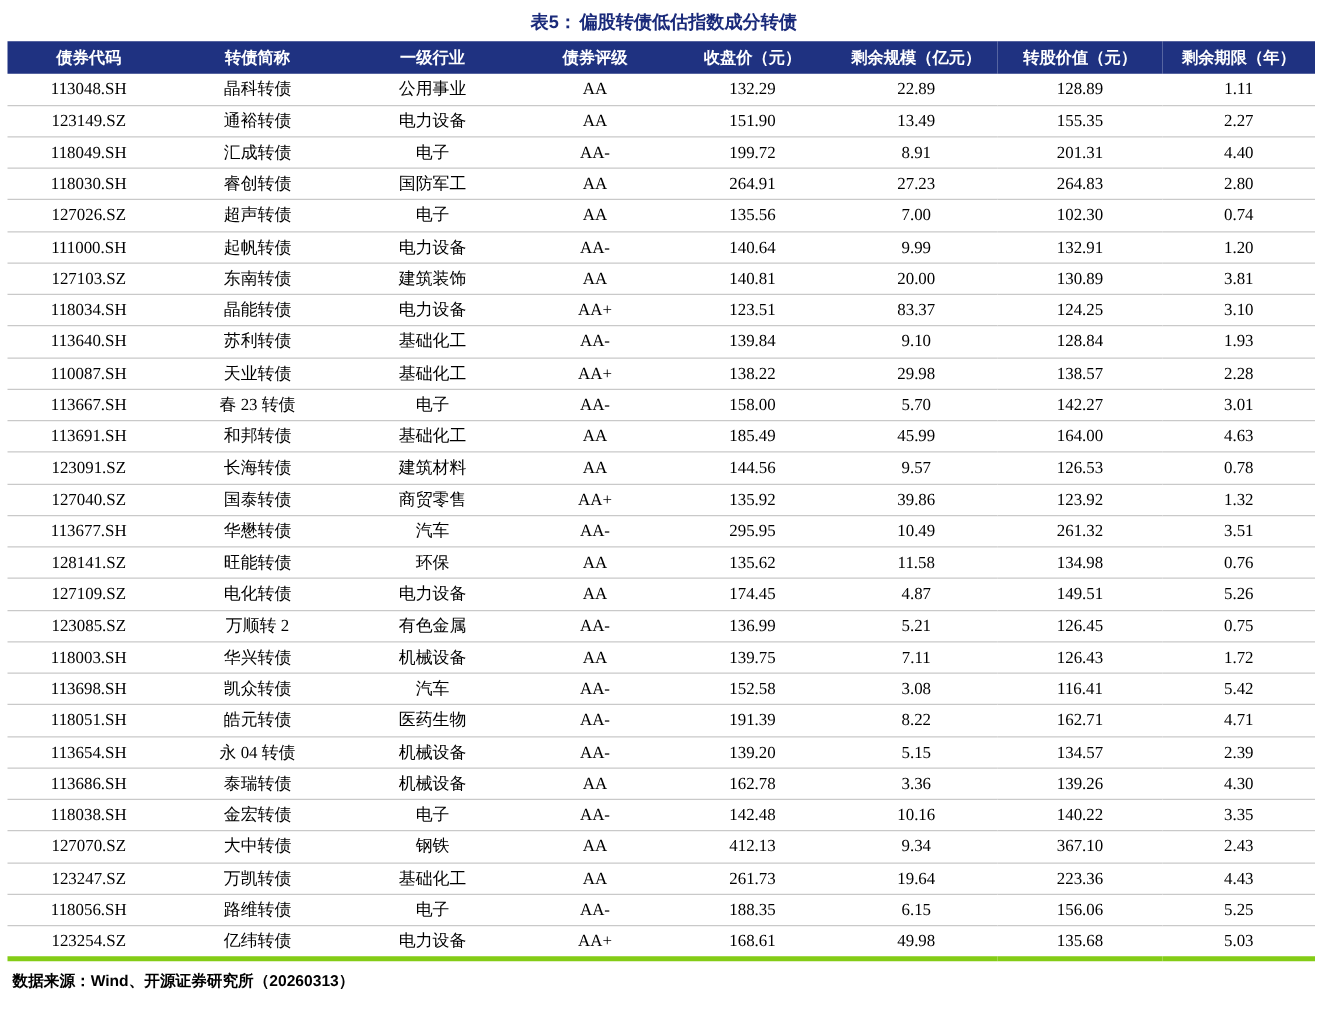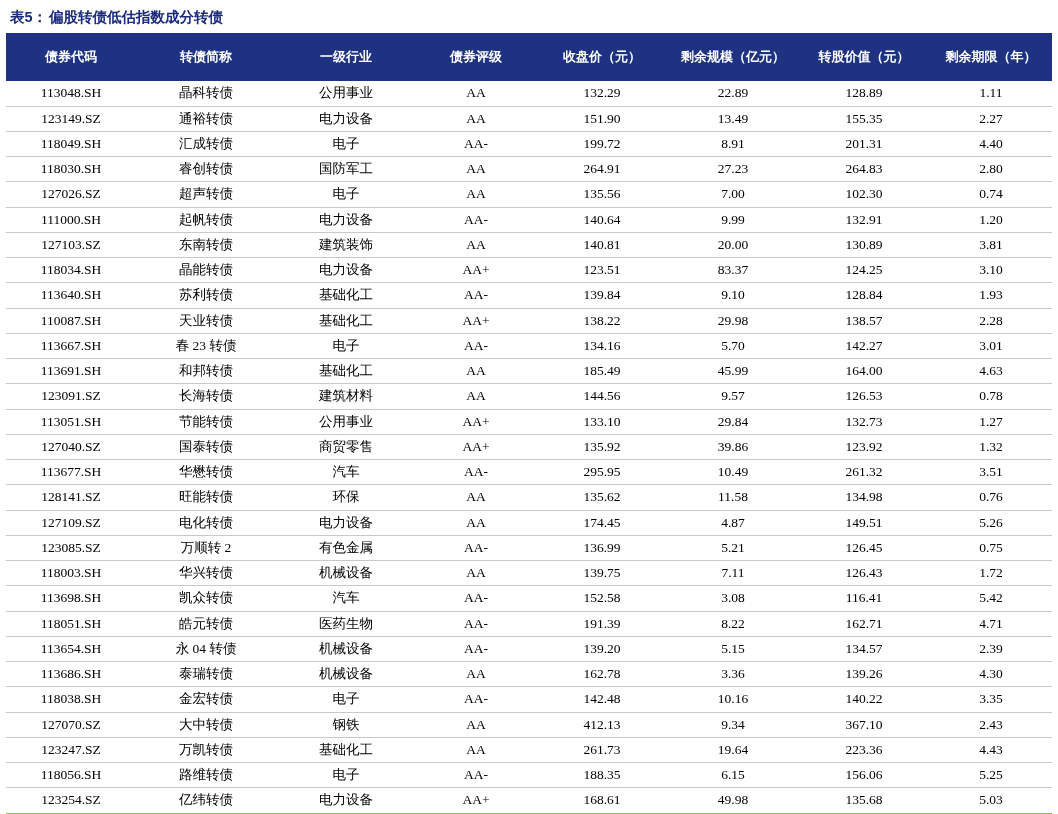--- a/index.html
+++ b/index.html
@@ -19,20 +19,21 @@
     height: 814px;
     box-sizing: border-box;
     padding: 8px 6px 0 6px;
     position: relative;
   }
   .title-row {
     display: flex;
     align-items: baseline;
     gap: 2px;
     padding: 0 0 6px 4px;
+    justify-content: center;
   }
   .title-label {
     font-family: "Liberation Sans", "DejaVu Sans", sans-serif;
     font-weight: bold;
     font-size: 14.5px;
     color: #1a2a7a;
     letter-spacing: 0px;
   }
   .title-text {
     font-family: "Liberation Sans", "DejaVu Sans", sans-serif;
@@ -47,21 +48,21 @@
     margin: 0;
   }
   table.bond-table thead th {
     background: #1f3281;
     color: #ffffff;
     font-family: "Liberation Sans", "DejaVu Sans", sans-serif;
     font-weight: bold;
     font-size: 13px;
     text-align: center;
     vertical-align: middle;
-    padding: 16px 2px;
+    padding: 5px 2px;
     line-height: 1.25;
     border: none;
   }
   table.bond-table tbody td {
     font-size: 13.5px;
     text-align: center;
     padding: 2px 2px;
     line-height: 1.5;
     border-bottom: 1px solid #c9c9c9;
     white-space: nowrap;
@@ -219,21 +220,21 @@
           <td>138.22</td>
           <td>29.98</td>
           <td>138.57</td>
           <td>2.28</td>
         </tr>
         <tr>
           <td>113667.SH</td>
           <td>春 23 转债</td>
           <td>电子</td>
           <td>AA-</td>
-          <td>134.16</td>
+          <td>158.00</td>
           <td>5.70</td>
           <td>142.27</td>
           <td>3.01</td>
         </tr>
         <tr>
           <td>113691.SH</td>
           <td>和邦转债</td>
           <td>基础化工</td>
           <td>AA</td>
           <td>185.49</td>
@@ -243,30 +244,20 @@
         </tr>
         <tr>
           <td>123091.SZ</td>
           <td>长海转债</td>
           <td>建筑材料</td>
           <td>AA</td>
           <td>144.56</td>
           <td>9.57</td>
           <td>126.53</td>
           <td>0.78</td>
-        </tr>
-        <tr>
-          <td>113051.SH</td>
-          <td>节能转债</td>
-          <td>公用事业</td>
-          <td>AA+</td>
-          <td>133.10</td>
-          <td>29.84</td>
-          <td>132.73</td>
-          <td>1.27</td>
         </tr>
         <tr>
           <td>127040.SZ</td>
           <td>国泰转债</td>
           <td>商贸零售</td>
           <td>AA+</td>
           <td>135.92</td>
           <td>39.86</td>
           <td>123.92</td>
           <td>1.32</td>

